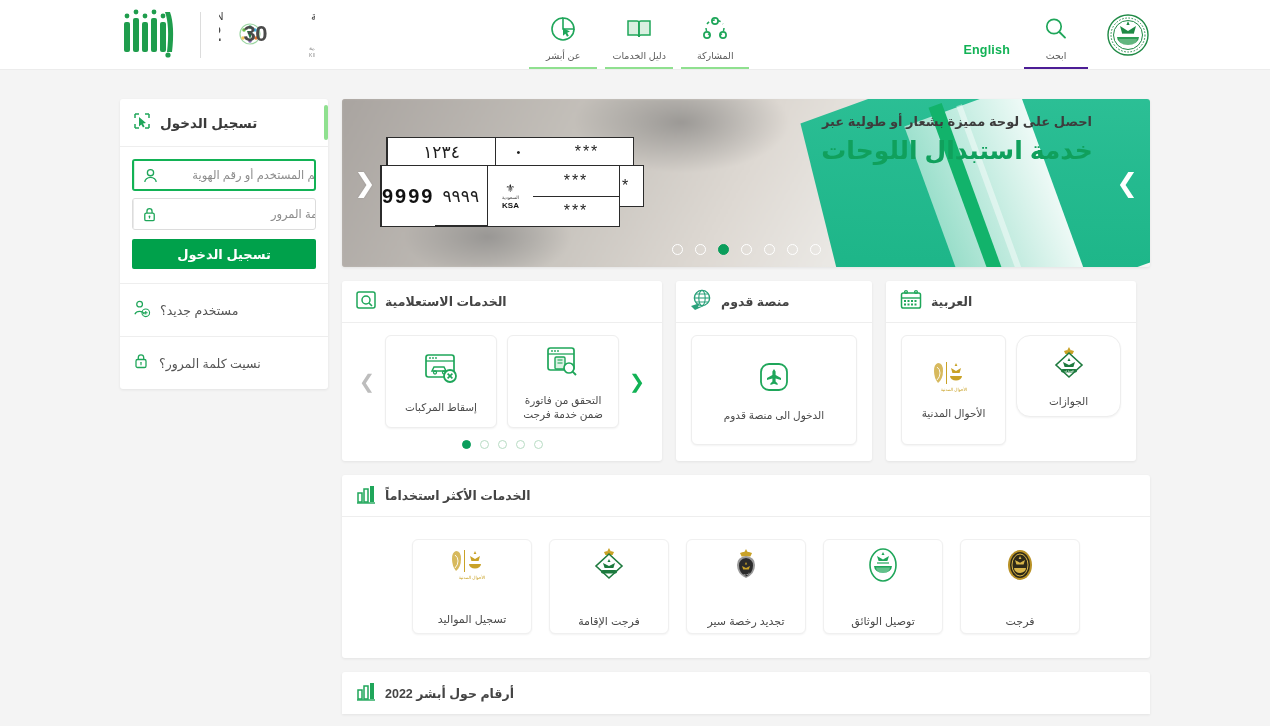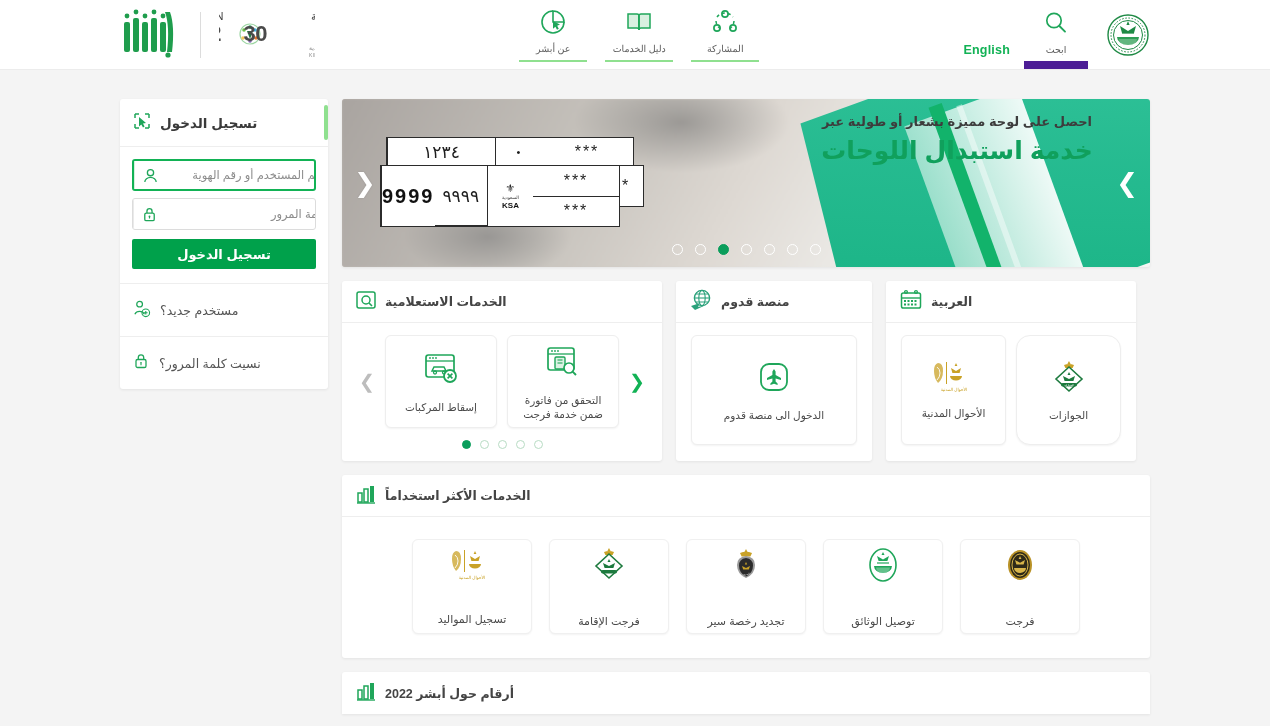--- a/index.html
+++ b/index.html
@@ -21,36 +21,36 @@
     width: 1030px; margin: 0 auto;
     display: flex; flex-direction: row-reverse;
     align-items: stretch; justify-content: space-between;
     position: relative;
   }
   .hdr-right { display: flex; flex-direction: row-reverse; align-items: center; gap: 8px; }
   .absher-logo { display: block; }
   .vision-logo { display: block; }
   .logo-sep { width: 1px; height: 46px; background: #dcdcdc; margin: 0 10px; }
 
-  .hdr-nav { display: flex; flex-direction: row-reverse; align-items: center; gap: 18px; font-family: Liberation Serif, serif; }
+  .hdr-nav { display: flex; flex-direction: row-reverse; align-items: flex-end; gap: 8px; }
   .nav-tab {
     width: 68px; background: #fff;
     border-bottom: 2px solid #8fe08f;
     display: flex; flex-direction: column;
     align-items: center; justify-content: flex-end;
     padding-bottom: 6px; gap: 6px;
     cursor: pointer;
   }
   .nav-tab .nav-ico { height: 30px; display: flex; align-items: center; justify-content: center; }
   .nav-tab .nav-lbl { font-size: 9.5px; color: #5b5b5b; white-space: nowrap; }
 
   .hdr-left { display: flex; flex-direction: row-reverse; align-items: stretch; gap: 14px; }
   .search-tab {
     width: 64px; background: #fff;
-    border-bottom: 8px solid #4c1d95;
+    border-bottom: 2px solid #4c1d95;
     display: flex; flex-direction: column;
     align-items: center; justify-content: flex-end;
     padding-bottom: 6px; gap: 4px; cursor: pointer;
   }
   .search-tab .nav-lbl { font-size: 9.5px; color: #5b5b5b; }
   .lang-link {
     display: flex; align-items: flex-end; padding-bottom: 12px;
     font-size: 12.5px; font-weight: bold; color: #12b255;
     cursor: pointer; letter-spacing: .2px;
   }
@@ -608,21 +608,21 @@
                     <rect x="14" y="3" width="1" height="22"></rect>
                     <path d="M24 4 l1.4 3 h-2.8 z"></path>
                     <path d="M19 9 l5 3 l5 -3 l-1.4 5 h-7.2 z"></path>
                     <path d="M18 17 a6 4.5 0 0 0 12 0 z"></path>
                   </g>
                   <text x="22" y="32" text-anchor="middle" font-family="Liberation Sans, sans-serif" font-size="4.4" fill="#c9a227">الأحوال المدنية</text>
                 </svg>
               </span>
               <span class="t-lbl">الأحوال المدنية</span>
             </div>
-            <div class="tile" style="width:105px;height:110px;border-radius:14px;">
+            <div class="tile" style="width:105px;height:82px;border-radius:14px;">
               <span>
                 <svg width="40" height="40" viewBox="0 0 40 40">
                   <path d="M20 4 l1.6 3 h-3.2 z" fill="#c9a227"></path>
                   <path d="M15 8 q5 -2 10 0 l-1.4 3 h-7.2 z" fill="#c9a227"></path>
                   <path d="M20 10 l13 12 l-13 12 l-13 -12 z" fill="none" stroke="#1d7a3e" stroke-width="1.6"></path>
                   <path d="M20 15 l1.5 3 h-3 z" fill="#1d7a3e"></path>
                   <path d="M14 19 l6 3 l6 -3 l-1.6 5 h-8.8 z" fill="#1d7a3e"></path>
                   <rect x="12" y="26" width="16" height="3.4" rx="1.6" fill="#1d7a3e"></rect>
                   <text x="20" y="29" text-anchor="middle" font-family="Liberation Sans, sans-serif" font-size="2.6" fill="#fff">الجوازات</text>
                 </svg>

